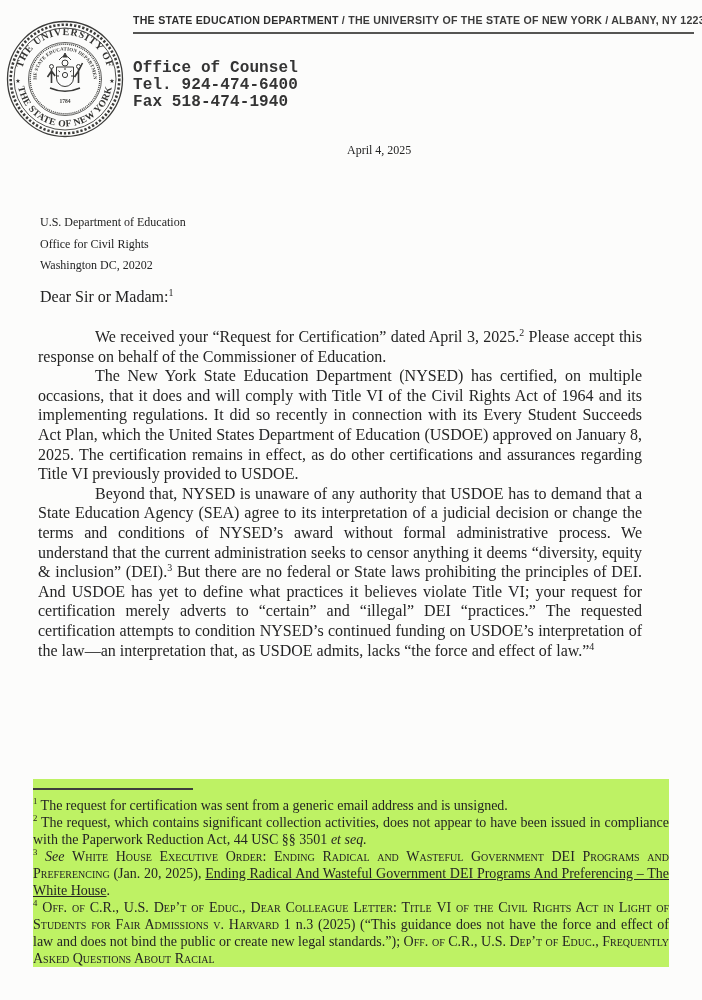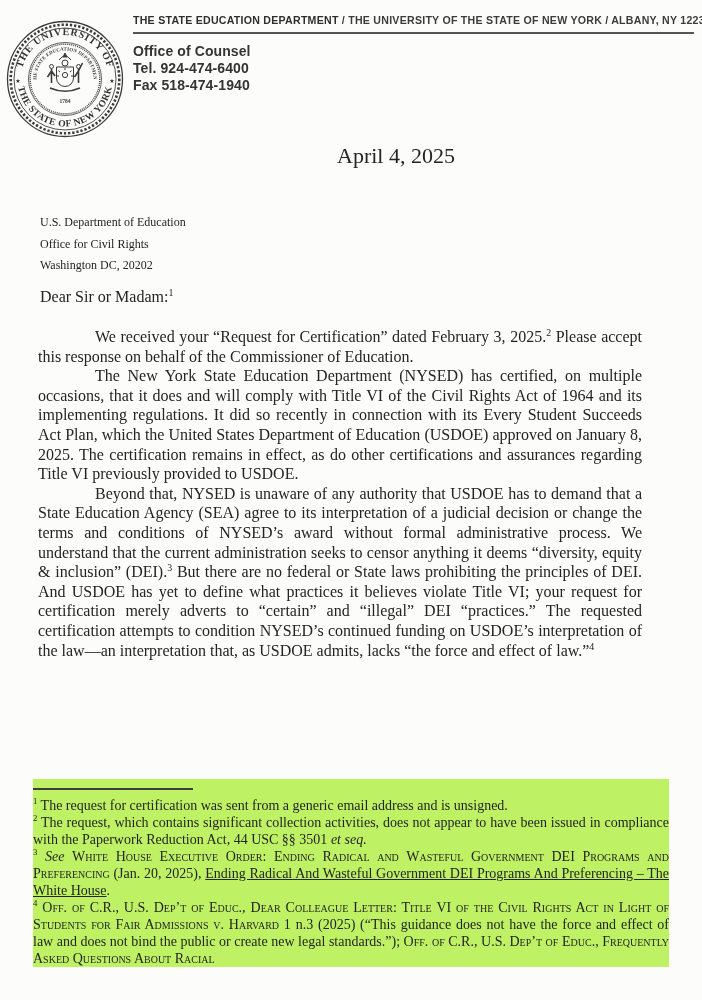--- a/index.html
+++ b/index.html
@@ -36,35 +36,35 @@
     white-space: nowrap;
   }
   .dept-line .dept-bold { font-weight: 700; }
   .dept-line .dept-rest { font-weight: 600; color: #3b3b3b; }
   .header-rule {
     border: 0;
     border-top: 2px solid #555553;
     margin: 6px 2px 0 0;
   }
   .office-block {
-    margin-top: 9px;
-    font-family: Liberation Sans, sans-serif;
-    font-size: 14px;
+    margin-top: 26px;
+    font-family: Liberation Mono, monospace;
+    font-size: 16px;
     font-weight: 600;
     letter-spacing: 0.1px;
     color: #343434;
     line-height: 17px;
   }
 
   
   .date-line {
     position: absolute;
-    left: 337px;
+    left: 347px;
     top: 143px;
-    font-size: 22px;
+    font-size: 12px;
   }
   .recipient {
     position: absolute;
     left: 40px;
     top: 212px;
     font-size: 12px;
     line-height: 21.5px;
   }
   .salutation {
     position: absolute;
@@ -179,21 +179,21 @@
     <div>U.S. Department of Education</div>
     <div>Office for Civil Rights</div>
     <div>Washington DC, 20202</div>
   </div>
 
   <div class="salutation">
     <span>Dear Sir or Madam:</span><sup class="note">1</sup>
   </div>
 
   <div class="letter-body">
-    <p><span>We received your “Request for Certification” dated February 3, 2025.</span><sup class="note">2</sup><span>  Please accept this response on behalf of the Commissioner of Education.</span></p>
+    <p><span>We received your “Request for Certification” dated April 3, 2025.</span><sup class="note">2</sup><span>  Please accept this response on behalf of the Commissioner of Education.</span></p>
     <p><span>The New York State Education Department (NYSED) has certified, on multiple occasions, that it does and will comply with Title VI of the Civil Rights Act of 1964 and its implementing regulations.  It did so recently in connection with its Every Student Succeeds Act Plan, which the United States Department of Education (USDOE) approved on January 8, 2025.  The certification remains in effect, as do other certifications and assurances regarding Title VI previously provided to USDOE.</span></p>
     <p><span>Beyond that, NYSED is unaware of any authority that USDOE has to demand that a State Education Agency (SEA) agree to its interpretation of a judicial decision or change the terms and conditions of NYSED’s award without formal administrative process.  We understand that the current administration seeks to censor anything it deems “diversity, equity &amp; inclusion” (DEI).</span><sup class="note">3</sup><span>  But there are no federal or State laws prohibiting the principles of DEI.  And USDOE has yet to define what practices it believes violate Title VI; your request for certification merely adverts to “certain” and “illegal” DEI “practices.”  The requested certification attempts to condition NYSED’s continued funding on USDOE’s interpretation of the law—an interpretation that, as USDOE admits, lacks “the force and effect of law.”</span><sup class="note">4</sup></p>
   </div>
 
   <div class="footnotes">
     <hr class="fn-rule">
     <p class="fn"><sup class="note">1</sup><span> The request for certification was sent from a generic email address and is unsigned.</span></p>
     <p class="fn"><sup class="note">2</sup><span> The request, which contains significant collection activities, does not appear to have been issued in compliance with the Paperwork Reduction Act, 44 USC §§ 3501 </span><span class="it">et seq.</span></p>
     <p class="fn"><sup class="note">3</sup><span class="it"> See </span><span class="sc">White House Executive Order: Ending Radical and Wasteful Government DEI Programs and Preferencing</span><span> (Jan. 20, 2025), </span><span class="link-underline">Ending Radical And Wasteful Government DEI Programs And Preferencing – The White House</span><span>.</span></p>
     <p class="fn"><sup class="note">4</sup><span class="sc"> Off. of C.R., U.S. Dep’t of Educ., Dear Colleague Letter: Title VI of the Civil Rights Act in Light of Students for Fair Admissions v. Harvard</span><span> 1 n.3 (2025) (“This guidance does not have the force and effect of law and does not bind the public or create new legal standards.”); </span><span class="sc">Off. of C.R., U.S. Dep’t of Educ., Frequently Asked Questions About Racial</span></p>

